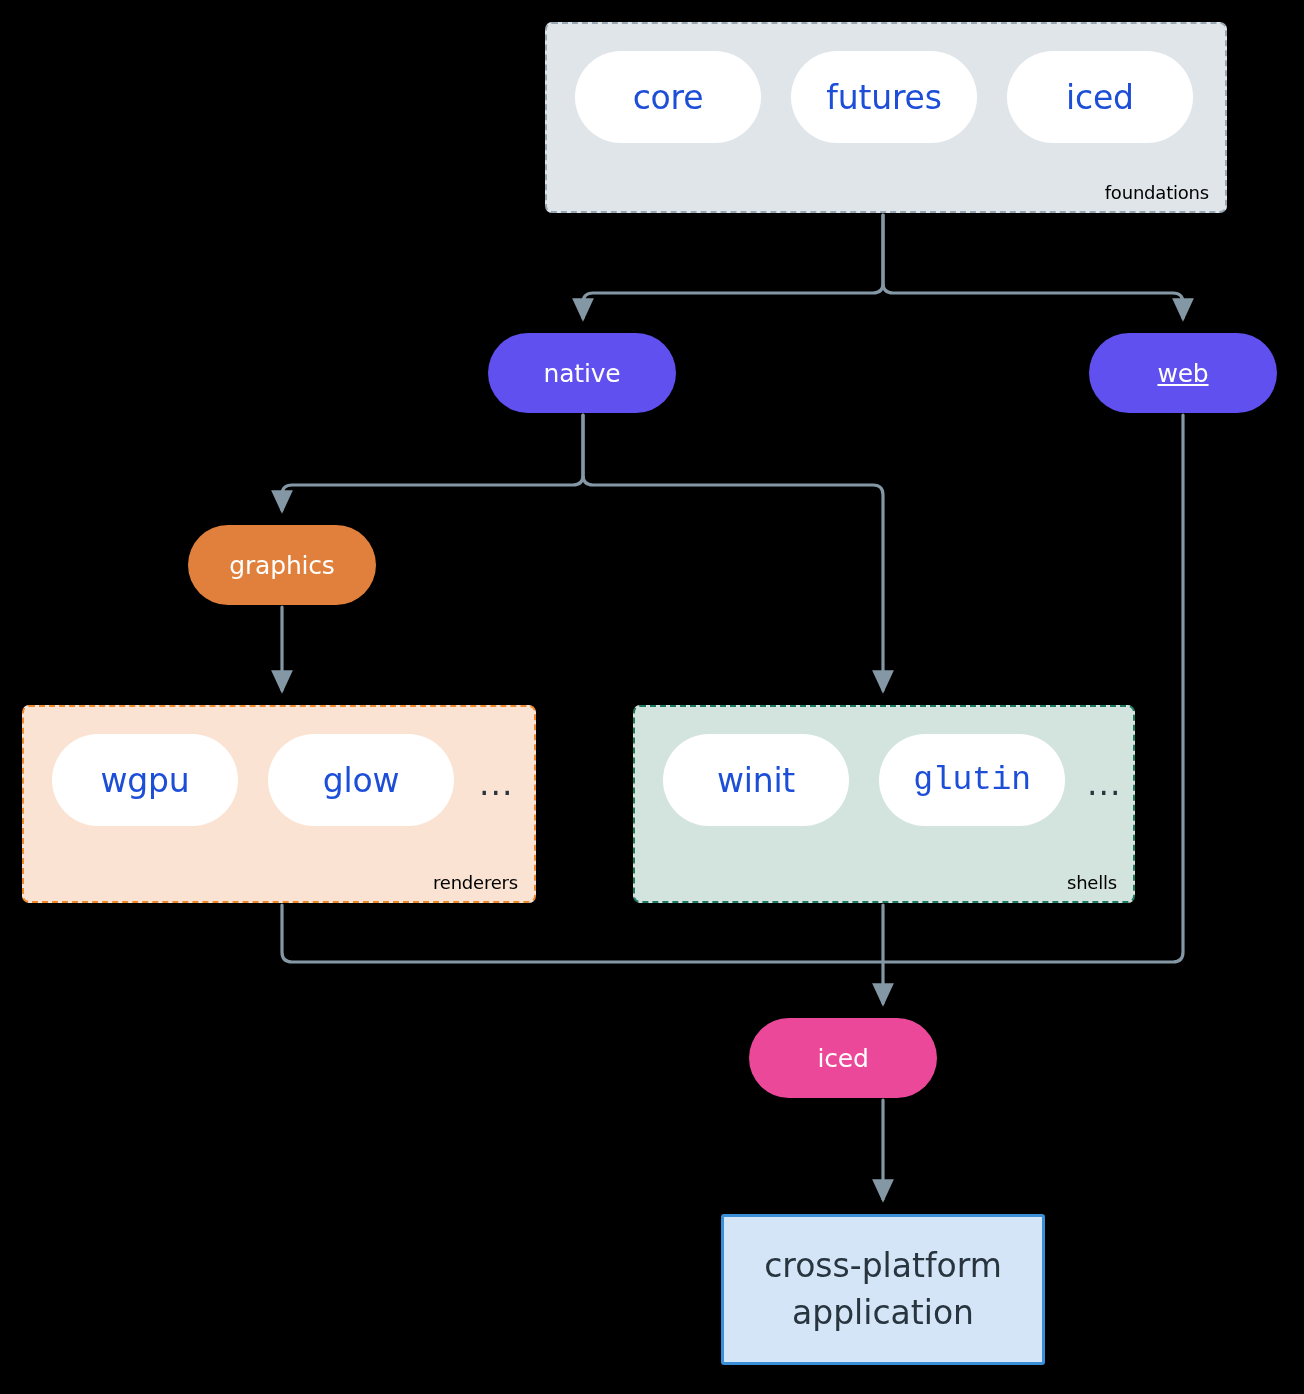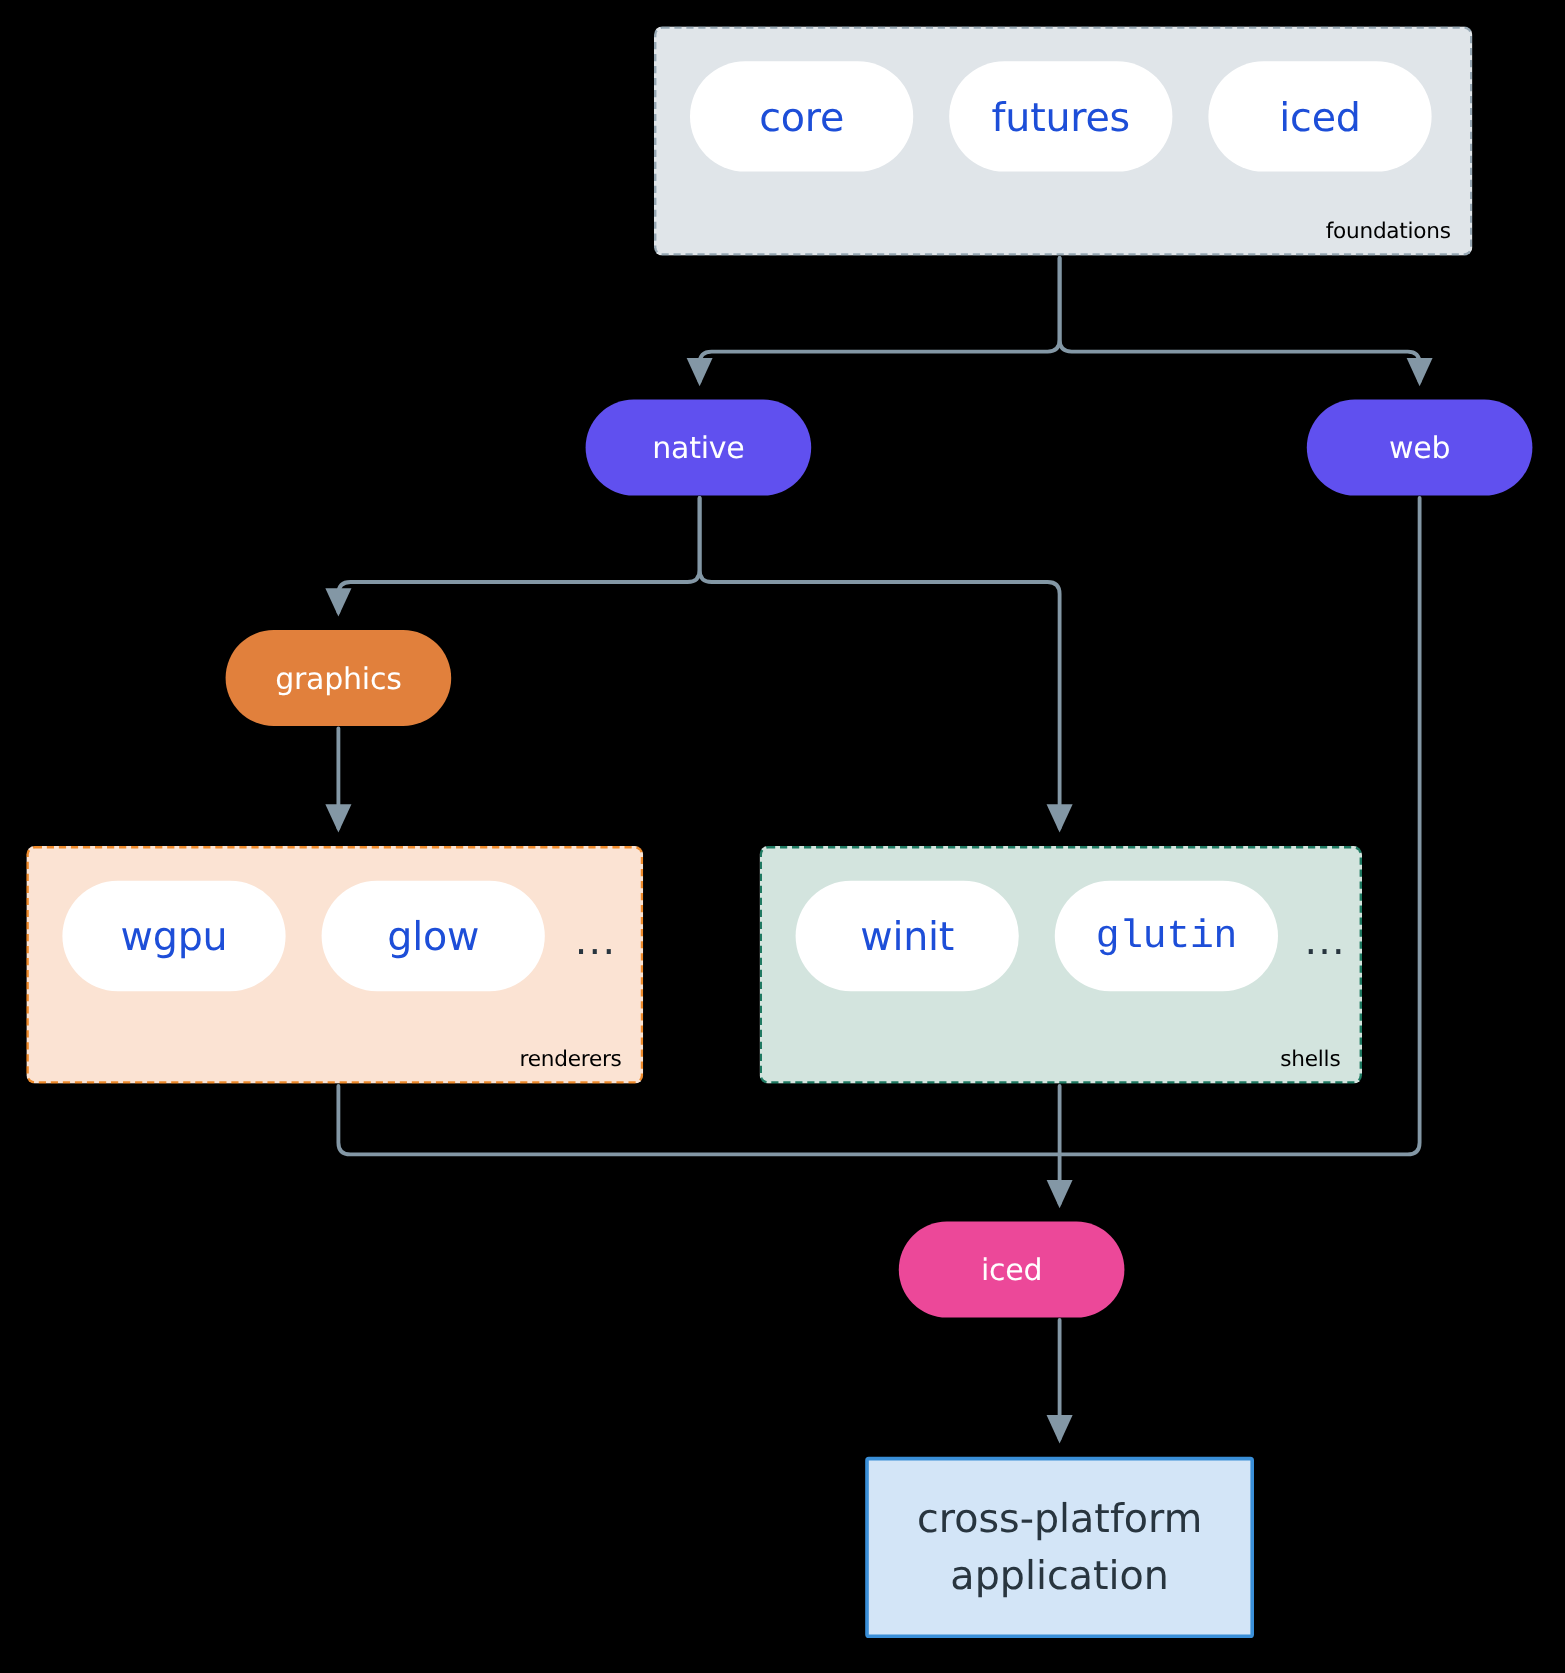--- a/index.html
+++ b/index.html
@@ -95,21 +95,21 @@
     border-radius: 999px;
     display: flex;
     align-items: center;
     justify-content: center;
     font-size: 25px;
     color: #ffffff;
     letter-spacing: -0.2px;
     white-space: nowrap;
   }
   #node-native  { left: 488px;  top: 333px;  width: 188px; height: 80px;  background: #6050ef; }
-  #node-web     { left: 1089px; top: 333px;  width: 188px; height: 80px;  background: #6050ef; }
+  #node-web     { left: 1089px; top: 333px;  width: 188px; height: 80px;  background: #6050ef; text-decoration: underline; }
   #node-graphics{ left: 188px;  top: 525px;  width: 188px; height: 80px;  background: #e1803c; text-align: center; }
   #node-iced    { left: 749px;  top: 1018px; width: 188px; height: 80px;  background: #ec4899; }
 
   
   #node-application {
     position: absolute;
     left: 721px;
     top: 1214px;
     width: 324px;
     height: 151px;

